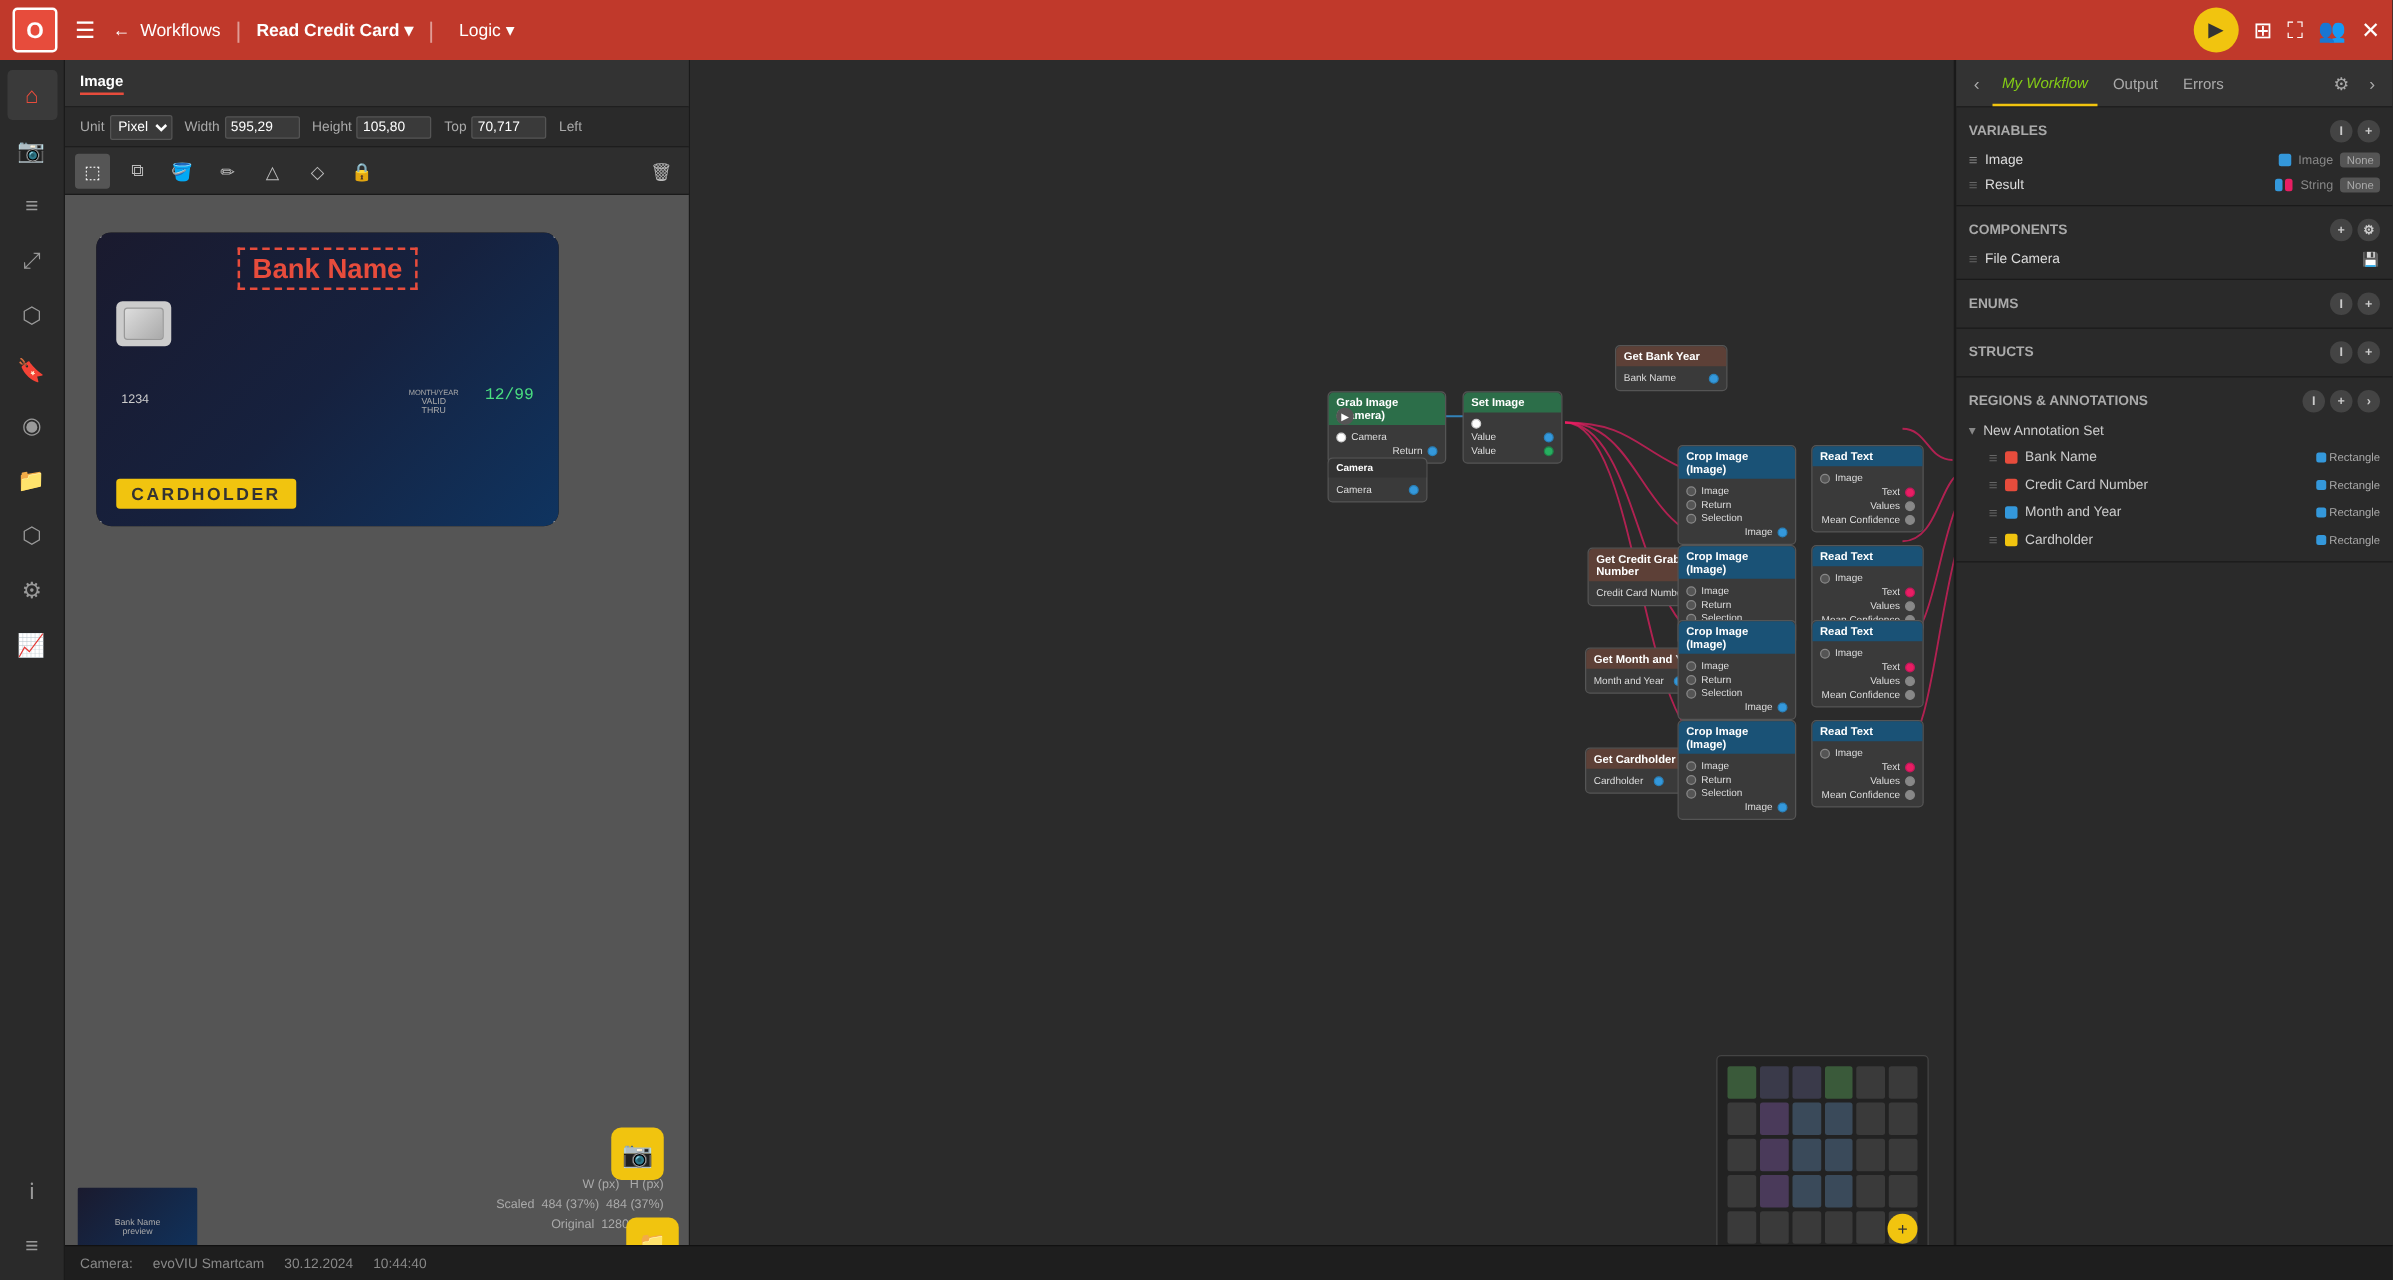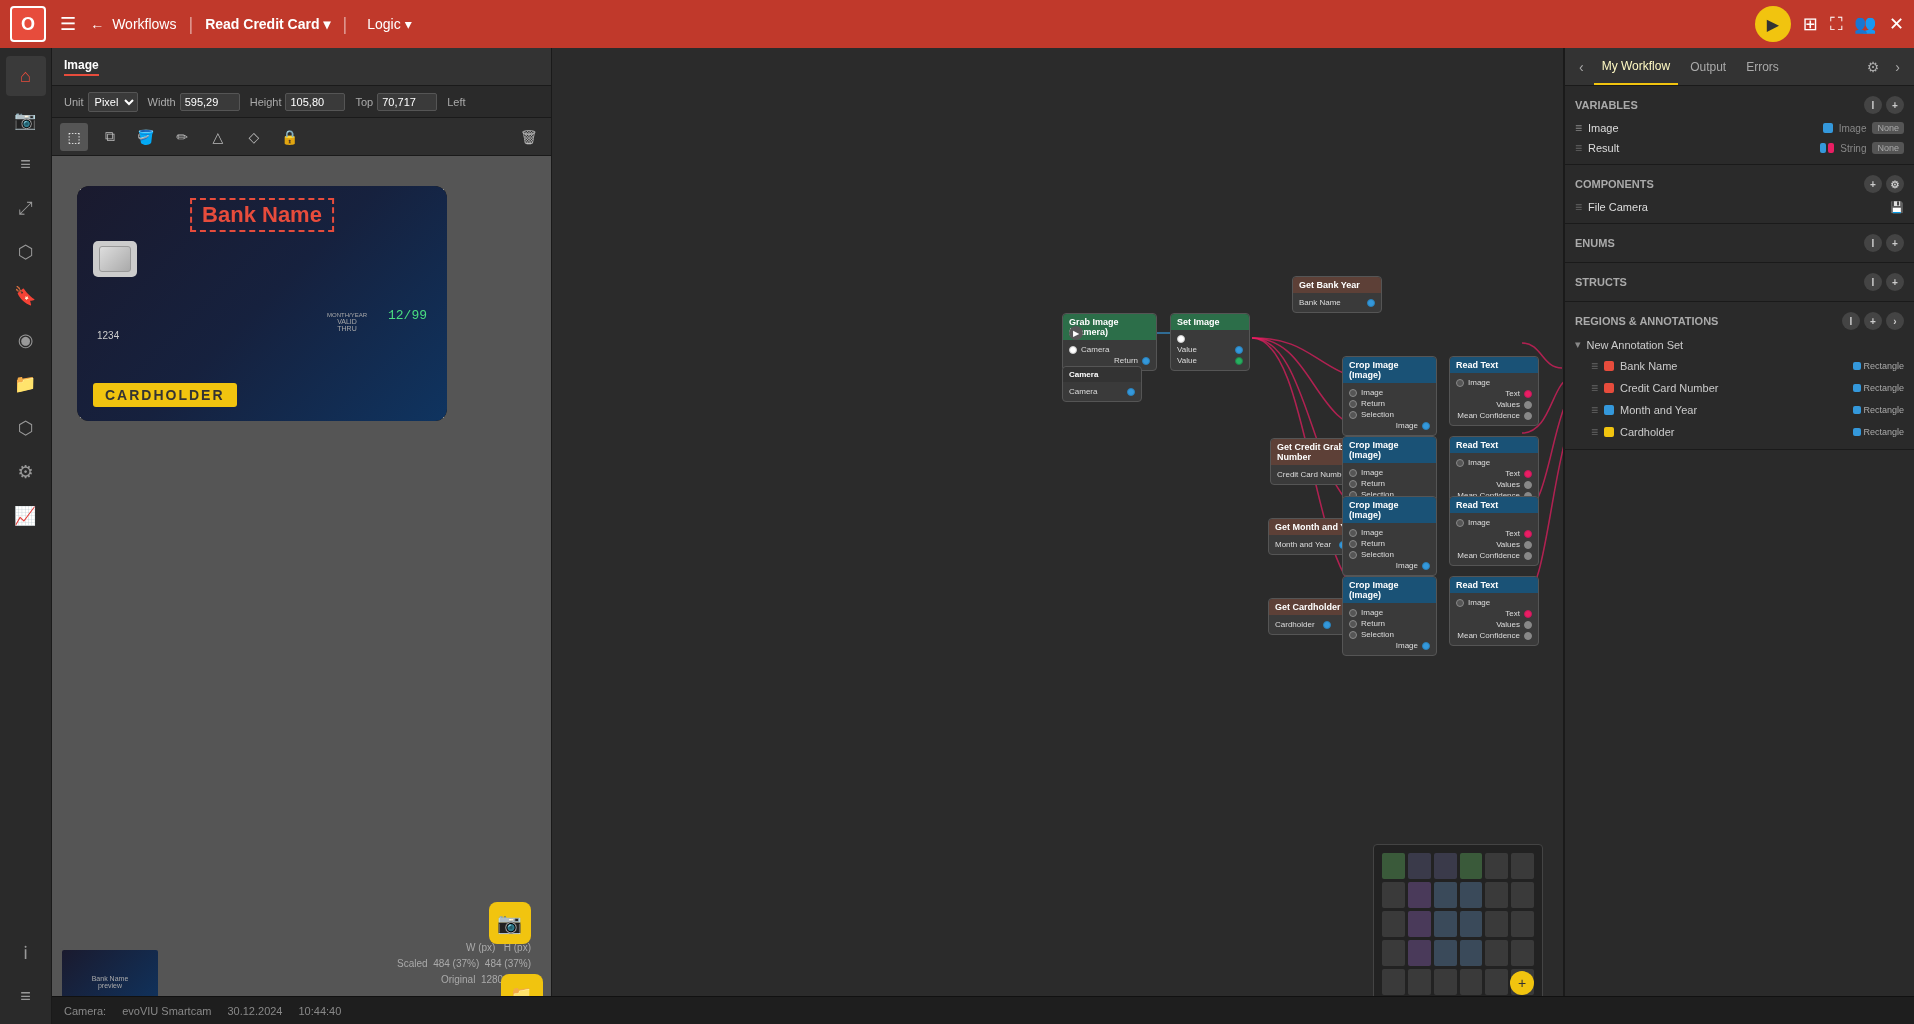--- a/index.html
+++ b/index.html
@@ -180,21 +180,20 @@
       background: rgba(0,0,0,0.3);
       padding: 6px;
       letter-spacing: 2px;
       border: 1px solid #4ade80;
     }
     .card-number-small {
       position: absolute;
       top: 128px; left: 20px;
       font-size: 10px;
       color: #ccc;
-      margin-top: 16px;
     }
     .card-valid {
       position: absolute;
       top: 126px; right: 80px;
       font-size: 7px;
       color: #aaa;
       text-align: center;
     }
     .card-expiry {
       position: absolute;
@@ -402,22 +401,23 @@
     }
     .rp-tab {
       padding: 0 8px;
       font-size: 12px;
       cursor: pointer;
       color: #aaa;
       height: 100%;
       display: flex; align-items: center;
     }
     .rp-tab.active {
-      color: #fef9c3;
+      color: #84cc16;
       border-bottom: 2px solid #f1c40f;
+      font-style: italic;
     }
 
     
     .rp-section {
       padding: 6px 10px;
       border-bottom: 1px solid #1a1a1a;
     }
     .rp-section-header {
       display: flex;
       align-items: center;

